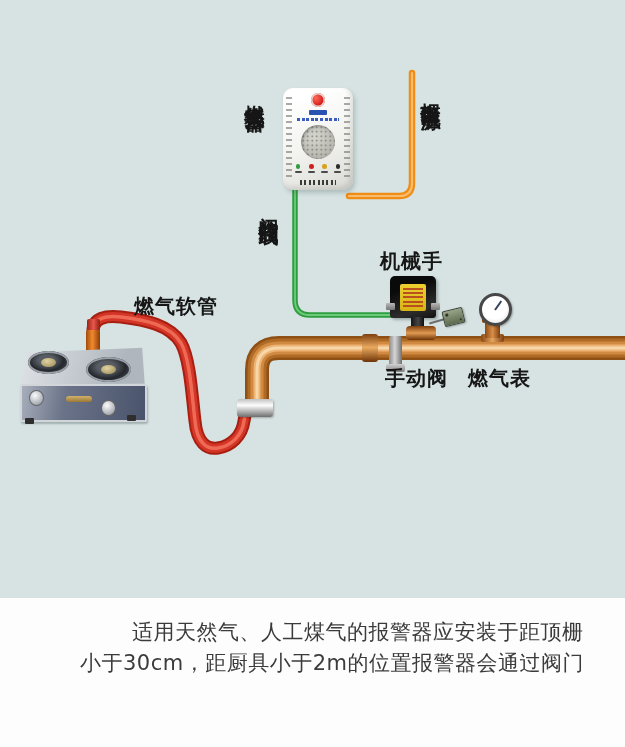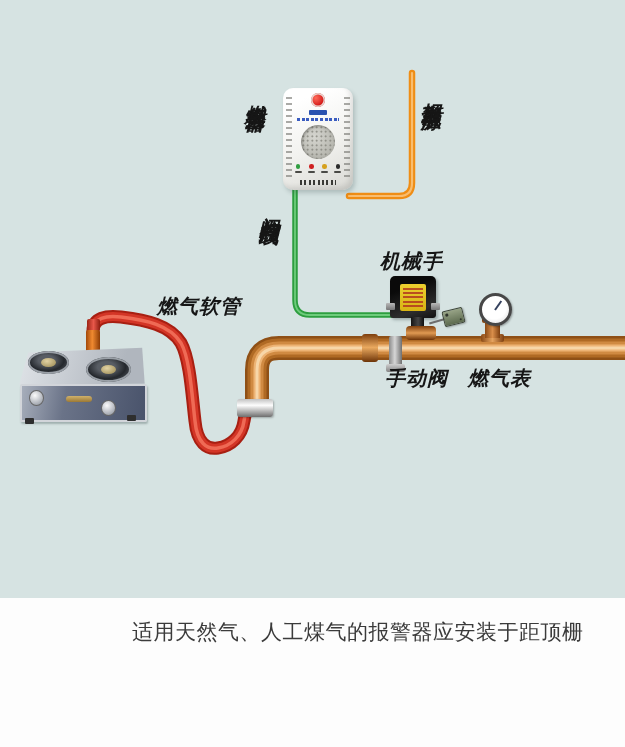--- a/index.html
+++ b/index.html
@@ -3,21 +3,21 @@
 <meta charset="utf-8">
 <style>
   html,body{margin:0;padding:0;}
   body{font-family:"DejaVu Sans","Liberation Sans",sans-serif;background:#fff;}
   .stage{position:relative;width:625px;height:747px;background:#fdfdfd;overflow:hidden;}
   .abs{position:absolute;}
   .scene{left:0;top:0;width:625px;height:598px;background:#d6e3e2;z-index:1;}
   svg.pipes{left:0;top:0;z-index:2;}
 
   
-  .lbl{color:#161616;font-weight:600;z-index:6;white-space:nowrap;font-style:italic;}
+  .lbl{color:#161616;font-weight:600;z-index:6;white-space:nowrap;}
   .lbl-h{font-size:20px;letter-spacing:1px;}
   .lbl-v{font-size:20px;writing-mode:vertical-rl;text-orientation:upright;letter-spacing:2px;}
   .caption{left:80px;top:617px;width:540px;color:#3b3b3b;font-size:21px;line-height:31px;letter-spacing:0.5px;z-index:6;}
   .caption .ln{white-space:nowrap;}
   .caption .ln.indent{padding-left:52px;}
 
   
   .alarm{left:283px;top:88px;width:70px;height:102px;border-radius:10px;z-index:3;
     background:linear-gradient(155deg,#ffffff 15%,#f2f2ef 55%,#d9d9d4 100%);
     box-shadow:2px 3px 4px rgba(60,80,80,.25), inset -3px -3px 5px rgba(0,0,0,.10);}
@@ -206,20 +206,21 @@
   <div class="abs knob k1"></div>
   <div class="abs knob k2"></div>
   <div class="abs brand-mark"></div>
   <div class="abs foot f1"></div>
   <div class="abs foot f2"></div>
 
   <div class="abs lbl lbl-v" style="left:242px;top:89px;">燃气报警器</div>
   <div class="abs lbl lbl-v" style="left:256px;top:202px;">阀门控制线</div>
   <div class="abs lbl lbl-v" style="left:418px;top:87px;">报警器电源</div>
   <div class="abs lbl lbl-h" style="left:380px;top:248px;">机械手</div>
-  <div class="abs lbl lbl-h" style="left:157px;top:293px;">燃气软管</div>
+  <div class="abs lbl lbl-h" style="left:134px;top:293px;">燃气软管</div>
   <div class="abs lbl lbl-h" style="left:385px;top:365px;">手动阀</div>
   <div class="abs lbl lbl-h" style="left:468px;top:365px;">燃气表</div>
 
   <div class="abs caption">
     <div class="ln indent">适用天然气、人工煤气的报警器应安装于距顶栅</div>
+    <div class="ln">小于30cm，距厨具小于2m的位置报警器会通过阀门</div>
   </div>
 </div>
 
 </body></html>

